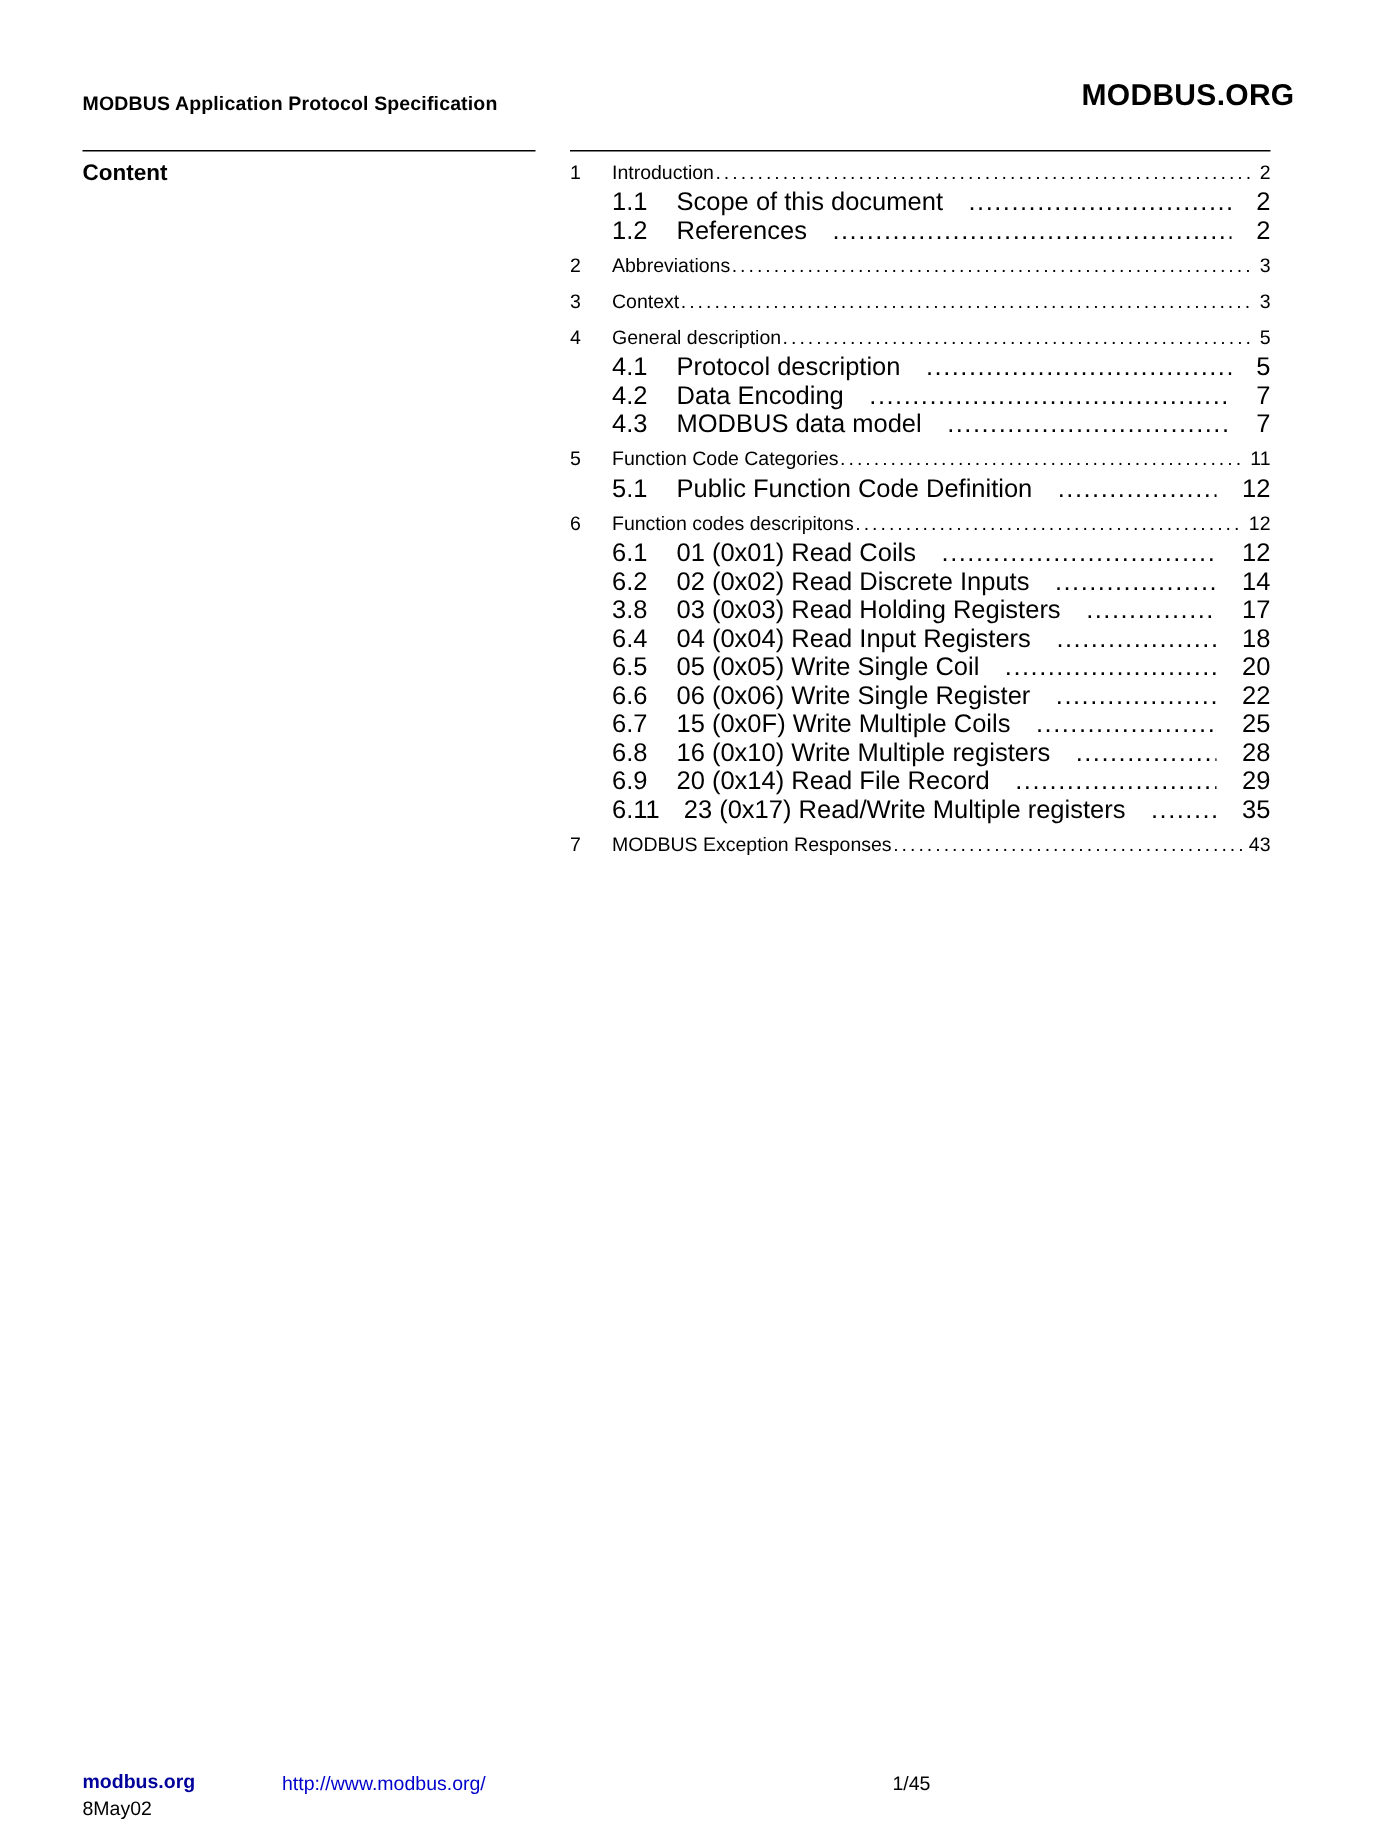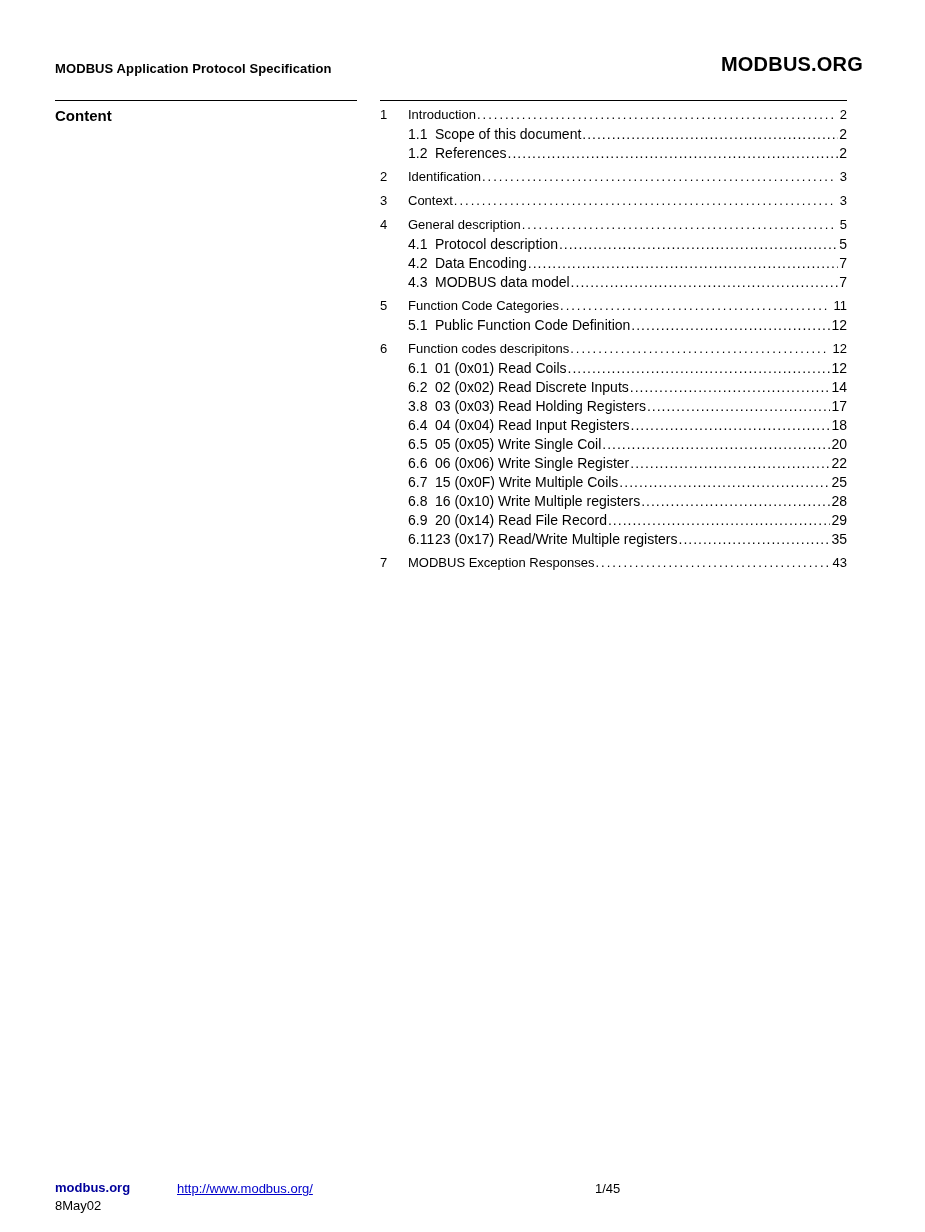--- a/index.html
+++ b/index.html
@@ -29,21 +29,21 @@
   .content-heading {
     position: absolute; left: 55px; top: 107px; margin: 0;
     font-size: 15px; font-weight: bold;
   }
 
   
   .toc { position: absolute; left: 380px; top: 105px; width: 467px; }
   .toc-row { display: flex; align-items: baseline; cursor: pointer; }
   .toc-row.lvl1 { font-size: 13px;   line-height: 20px; margin-top: 4px; }
   .toc-row.lvl1:first-child { margin-top: 0; }
-  .toc-row.lvl2 { font-size: 14px; line-height: 19px; padding-left: 28px; }
+  .toc-row.lvl2 { font-size: 17px; line-height: 19px; padding-left: 28px; gap: 16px; }
   .lvl1 .toc-num { flex: 0 0 28px; }
   .lvl2 .toc-num { flex: 0 0 auto; min-width: 27px; }
   .toc-label { white-space: nowrap; flex: 0 0 auto; }
   .toc-dots {
     flex: 1 1 auto; overflow: hidden; white-space: nowrap;
     margin: 0 1px; min-width: 8px;
   }
   .toc-dots::after {
     content: "....................................................................................................................................................";
   }
@@ -51,23 +51,23 @@
   .lvl2 .toc-dots::after { letter-spacing: 1px; }
   .toc-page { flex: 0 0 auto; }
   .lvl1 .toc-page { padding-left: 4px; }
 
   
   .footer-site {
     position: absolute; left: 55px; top: 1180px;
     font-size: 13px; font-weight: bold; color: var(--site-blue, #00009b);
   }
   .footer-url {
-    position: absolute; left: 177px; top: 1181px;
+    position: absolute; left: 188px; top: 1181px;
     font-size: 13px; color: var(--link-blue, #0000cc);
-    text-decoration: underline; cursor: pointer;
+    cursor: pointer;
   }
   .footer-page { position: absolute; left: 595px; top: 1181px; font-size: 13px; }
   .footer-date { position: absolute; left: 55px;  top: 1198px; font-size: 13px; }
 </style>
 </head>
 <body>
 
 <div class="page">
 
   <div class="doc-title">MODBUS Application Protocol Specification</div>
@@ -91,21 +91,21 @@
       <span class="toc-page">2</span>
     </div>
       <div class="toc-row lvl2">
       <span class="toc-num">1.2</span>
       <span class="toc-label">References</span>
       <span class="toc-dots"></span>
       <span class="toc-page">2</span>
     </div>
       <div class="toc-row lvl1">
       <span class="toc-num">2</span>
-      <span class="toc-label">Identification</span>
+      <span class="toc-label">Abbreviations</span>
       <span class="toc-dots"></span>
       <span class="toc-page">3</span>
     </div>
       <div class="toc-row lvl1">
       <span class="toc-num">3</span>
       <span class="toc-label">Context</span>
       <span class="toc-dots"></span>
       <span class="toc-page">3</span>
     </div>
       <div class="toc-row lvl1">

